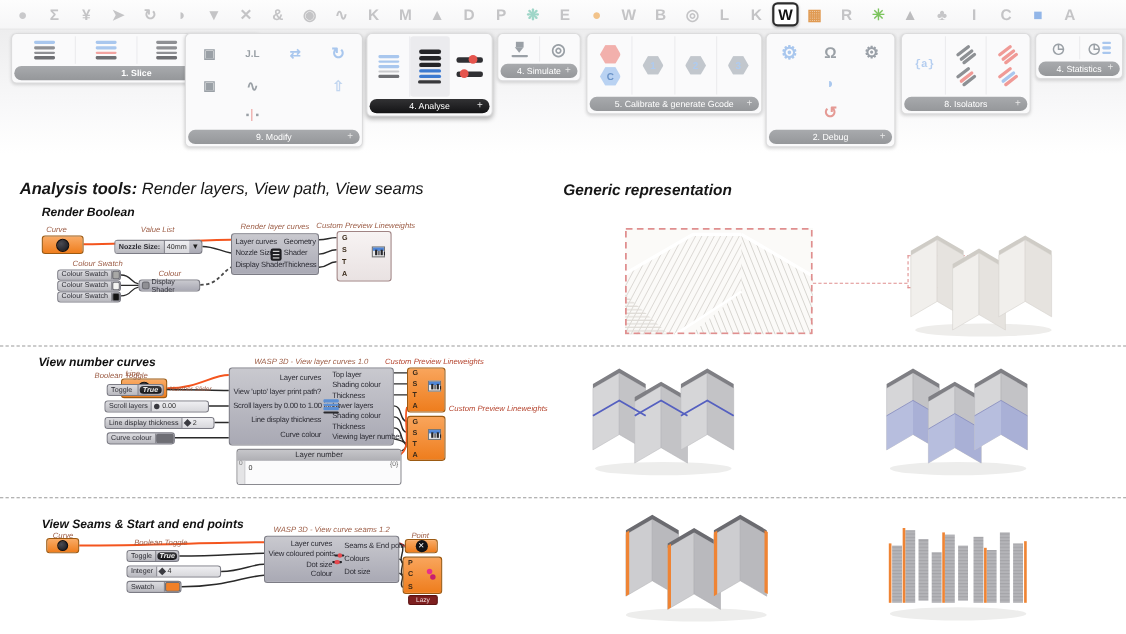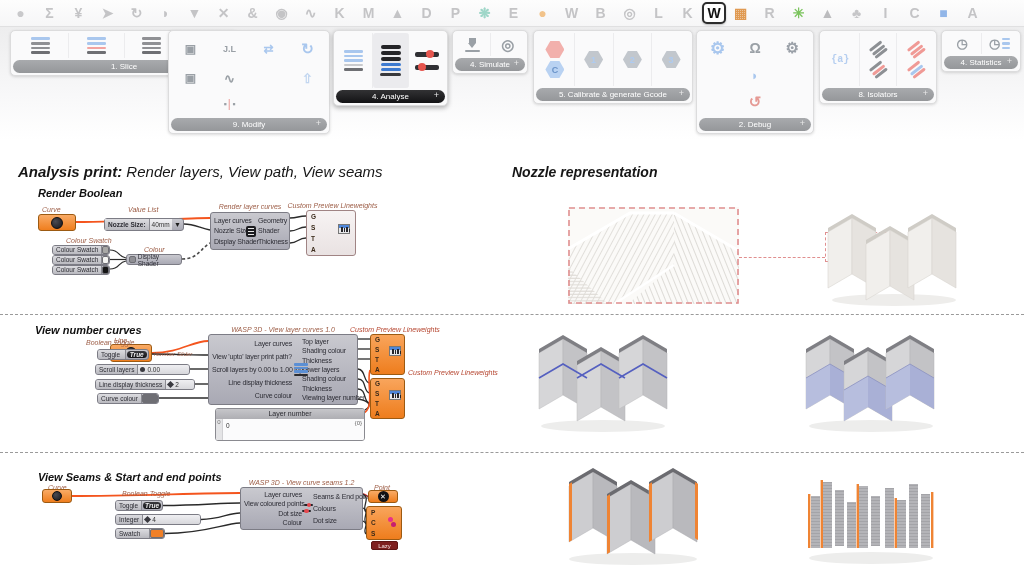--- a/index.html
+++ b/index.html
@@ -150,21 +150,21 @@
       <span class="tab-item" style="color: rgb(188, 188, 190);">▲</span>
       <span class="tab-item" style="color: rgb(198, 198, 200);">♣</span>
       <span class="tab-item">I</span>
       <span class="tab-item">C</span>
       <span class="tab-item" style="color: rgb(146, 182, 232);">■</span>
       <span class="tab-item">A</span>
     </div>
 
   <div class="toolbar">
 
-    <div class="panel" style="left:10px;top:3px;width:228px;height:46px;">
+    <div class="panel" style="left:10px;top:3px;width:228px;height:46px;font-weight:bold;">
       <div class="icons">
         <div class="cell">
             <div class="bars">
               <i class="bb"></i>
               <i></i>
               <i></i>
               <i class="bd"></i>
             </div>
           </div>
         <div class="cell">
@@ -368,22 +368,22 @@
             </div>
           </div>
       </div>
       <div class="plabel">
           <span>4. Statistics</span>
           <span class="plus">+</span>
         </div>
     </div>
   </div>
 
-  <div class="h-main"><b>Analysis print:</b> <span>Render layers, View path, View seams</span></div>
-  <div class="h-generic">Nozzle representation</div>
+  <div class="h-main"><b>Analysis tools:</b> <span>Render layers, View path, View seams</span></div>
+  <div class="h-generic">Generic representation</div>
   <div class="h-sec" style="left:38px;top:187px;">Render Boolean</div>
   <div class="h-sec" style="left:35px;top:324px;">View number curves</div>
   <div class="h-sec" style="left:38px;top:471px;">View Seams &amp; Start and end points</div>
   <div class="sep" style="top:314px;"></div>
   <div class="sep" style="top:452px;"></div>
 
   <div class="gh" style="left:30px;top:200px;width:340px;height:92px;">
     <svg class="wires" width="340" height="92">
       <path d="M46,22 C100,22 150,18 180,18" stroke="#f4551e" stroke-width="1.8" fill="none"></path>
       <path d="M154,24 C164,24 170,28 180,30" stroke="#2a2a2a" stroke-width="1.4" fill="none"></path>

